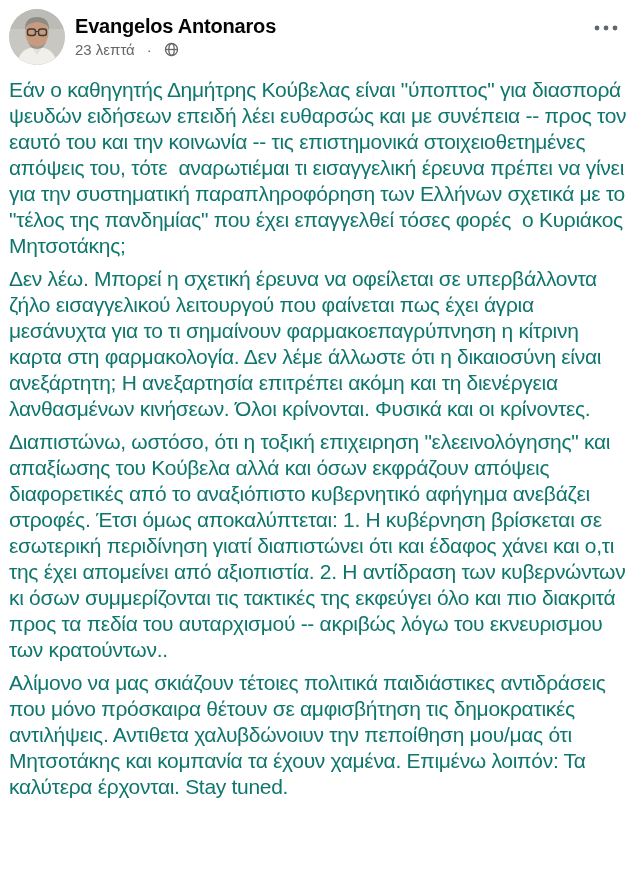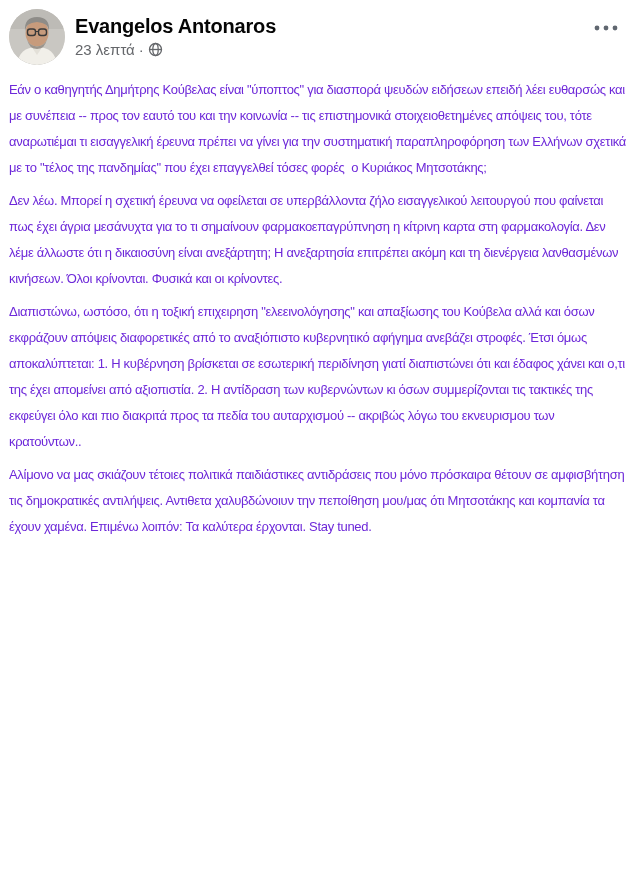--- a/index.html
+++ b/index.html
@@ -44,44 +44,44 @@
     font-weight: 700;
     color: #050505;
     line-height: 1.2;
     letter-spacing: -0.2px;
     cursor: pointer;
   }
   .post-meta {
     margin-top: 3px;
     display: flex;
     align-items: center;
-    gap: 4px;
+    gap: 12px;
     font-size: 15px;
     color: #65676B;
   }
   .post-meta .timestamp { cursor: pointer; }
   .post-meta .sep { color: #65676B; }
   .globe { display: inline-flex; align-items: center; }
   .menu-btn {
     flex: 0 0 auto;
     padding: 14px 2px;
     cursor: pointer;
     display: flex;
     align-items: center;
   }
   
   .post-body {
     padding: 6px 10px 0 9px;
   }
   .post-body p {
     margin: 0 0 7px 0;
-    font-size: 13px;
+    font-size: 21px;
     line-height: 26px;
     letter-spacing: -0.3px;
-    color: #6d28d9;
+    color: #0f766e;
     white-space: pre-wrap;
   }
 </style>
 </head>
 <body>
 
 <div class="post">
 
   <div class="post-header">
 

